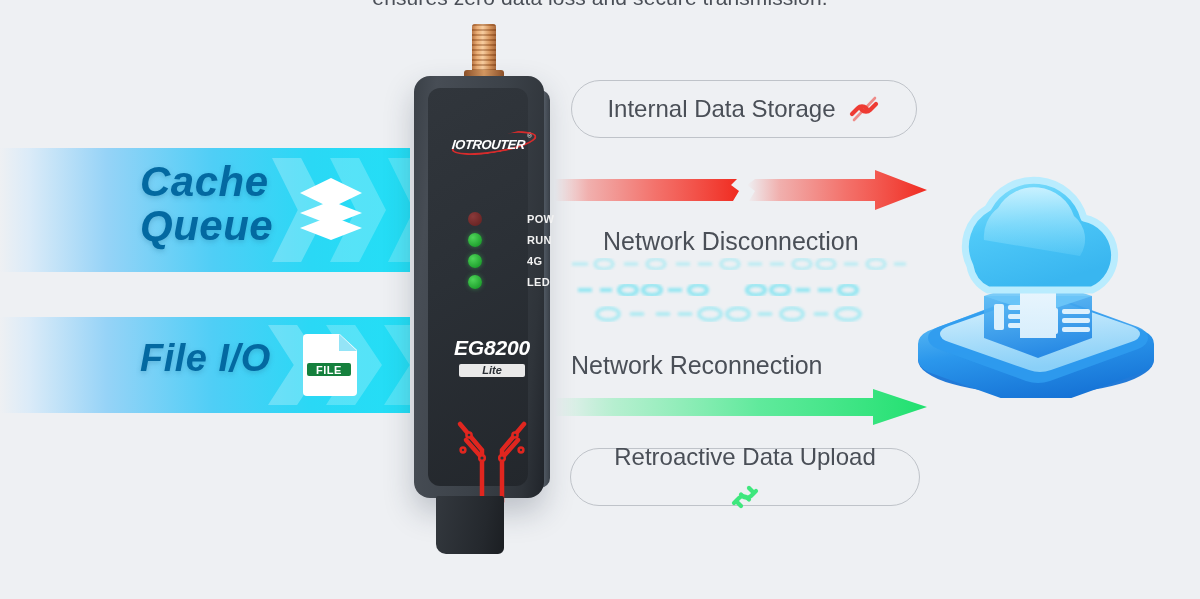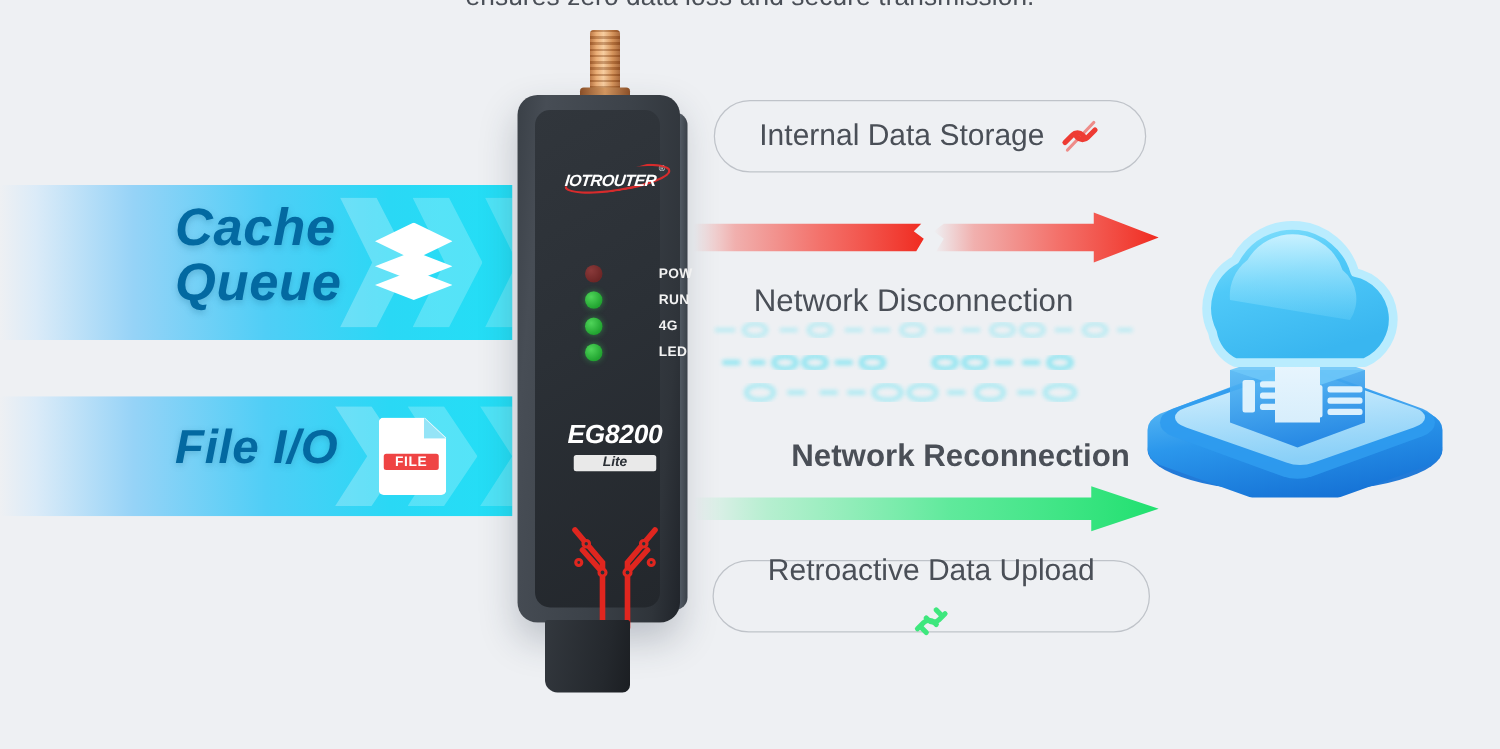--- a/index.html
+++ b/index.html
@@ -84,21 +84,21 @@
     clip-path: polygon(0 0, 68% 0, 100% 26%, 100% 100%, 0 100%);
   }
   .file-icon .corner {
     position: absolute; right: 0; top: 0; width: 18px; height: 17px;
     background: rgba(60,205,240,.55);
     clip-path: polygon(0 0, 100% 100%, 0 100%);
   }
   .file-icon .tag {
     position: absolute; left: 2px; top: 27px; width: 48px; height: 17px;
     border: 2.5px solid #fff; border-radius: 4px;
-    background: #ef4444;
+    background: #15803d;
     color: #fff; font-size: 11px; font-weight: bold;
     letter-spacing: .5px;
     display: flex; align-items: center; justify-content: center;
   }
 
   
   #device { position: absolute; left: 414px; top: 68px; width: 140px; height: 480px; }
   .ant-post {
     position: absolute; left: 58px; top: -44px; width: 24px; height: 52px;
     background: linear-gradient(90deg,#b26a37 0%, #e8a86e 22%, #f6cb9d 45%, #d08a4f 75%, #9d5a2d 100%);
@@ -194,21 +194,21 @@
   #arrow-green { left: 555px; top: 388px; width: 372px; height: 38px; }
 
   
   #stream { position: absolute; left: 548px; top: 252px; width: 380px; height: 78px; opacity: .62; }
 
   
   .flow-label {
     position: absolute; color: #4a4f57; font-size: 25px; white-space: nowrap;
   }
   #lbl-disc { left: 603px; top: 227px; }
-  #lbl-recon { left: 633px; top: 351px; font-weight: bold; }
+  #lbl-recon { left: 571px; top: 351px; }
 
   
   #cloud { position: absolute; left: 898px; top: 148px; width: 270px; height: 250px; }
   #cloud svg { width: 100%; height: 100%; }
 </style>
 </head>
 <body>
 
 <div id="stage">
 

